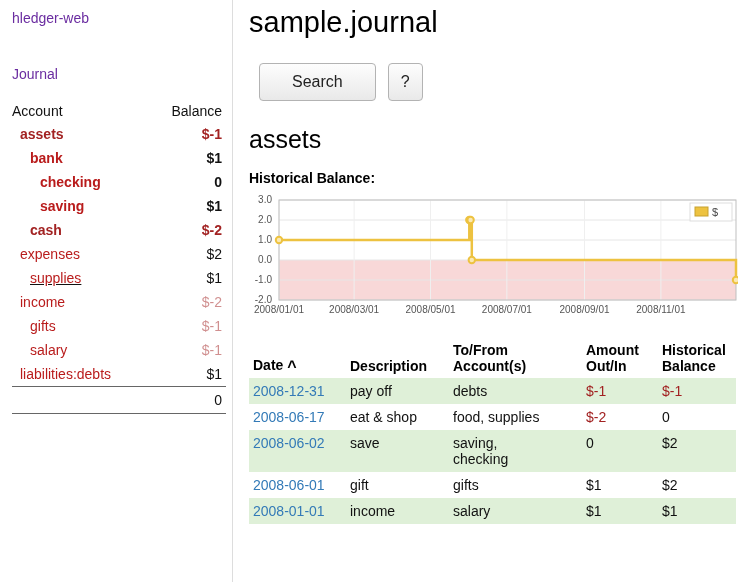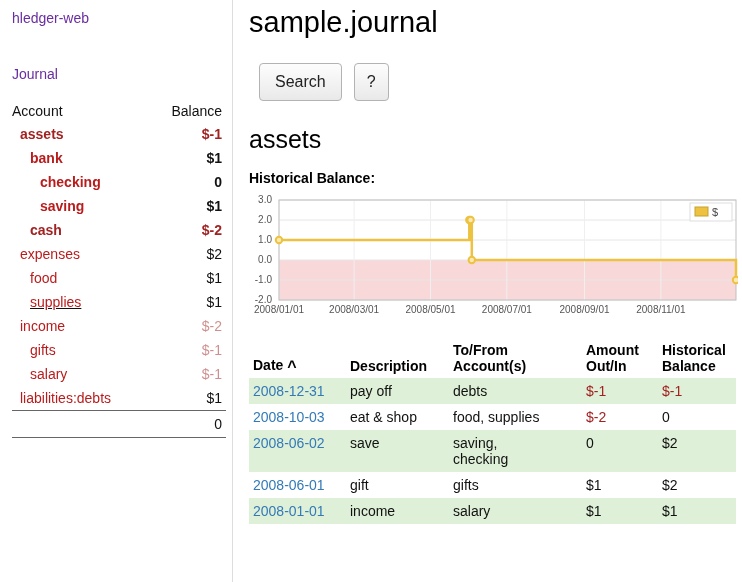--- a/index.html
+++ b/index.html
@@ -22,21 +22,21 @@
   .faded{opacity:.5}
   td.total{border-top:1px solid #666;border-bottom:1px solid #666;text-align:right;padding:3px 4px 3px 0;font-size:14px}
 
   
   main{flex:1;padding:6px 6px 0 16px;min-width:0}
   h1.page-title{font-size:29px;font-weight:400;margin:0 0 24px;color:#000}
   .search-row{display:flex;align-items:center;margin-bottom:24px}
   .search-wrap{position:relative;width:358px}
   .search-wrap input{width:100%;height:38px;font-size:16px;padding:6px 30px 6px 10px;border:1px solid #c9c9c9;border-radius:4px;font-family:inherit;color:#222;outline:none}
   .clear{position:absolute;right:9px;top:9px;color:#b3b8bd;font-size:17px;line-height:1;cursor:pointer}
-  .btn{height:38px;margin-left:10px;padding:0 15px;font-size:16px;font-family:inherit;background:linear-gradient(#fdfdfd,#e9e9e9);border:1px solid #b3b3b3;border-radius:4px;color:#222;cursor:pointer}
+  .btn{height:38px;margin-left:10px;padding:0 32px;font-size:16px;font-family:inherit;background:linear-gradient(#fdfdfd,#e9e9e9);border:1px solid #b3b3b3;border-radius:4px;color:#222;cursor:pointer}
   .btn.help{margin-left:12px;padding:0 12px}
   h2.acct-heading{font-size:25px;font-weight:400;margin:0 0 16px;color:#000}
   .chart-title{font-weight:bold;font-size:14px;margin-bottom:8px;color:#000}
   .chart-box{line-height:0}
 
   
   table.register{border-collapse:collapse;width:100%;font-size:14px;margin-top:14px}
   .register th{text-align:left;vertical-align:bottom;padding:2px 4px 4px;white-space:pre-line;font-weight:bold;color:#000}
   .register th.r,.register td.r{}
   .register td{padding:5px 4px;vertical-align:top;white-space:pre-line}
@@ -84,24 +84,20 @@
   <tr class="acct-row bold">
     <td class="nm" style="padding-left: 18px;"><a class="acct-link neg">cash</a></td>
     <td class="bal neg">$-2</td>
   </tr>
 
   <tr class="acct-row">
     <td class="nm" style="padding-left: 8px;"><a class="acct-link">expenses</a></td>
     <td class="bal">$2</td>
   </tr>
 
-  <tr class="acct-row">
-    <td class="nm" style="padding-left: 18px;"><a class="acct-link">food</a></td>
-    <td class="bal">$1</td>
-  </tr>
 
   <tr class="acct-row">
     <td class="nm" style="padding-left: 18px; text-decoration: underline;"><a class="acct-link">supplies</a></td>
     <td class="bal">$1</td>
   </tr>
 
   <tr class="acct-row">
     <td class="nm" style="padding-left: 8px;"><a class="acct-link">income</a></td>
     <td class="bal neg faded">$-2</td>
   </tr>
@@ -200,21 +196,21 @@
       <tbody>
   <tr class="alt">
     <td><a class="date-link">2008-12-31</a></td>
     <td>pay off</td>
     <td>debts</td>
     <td class="r amt-neg">$-1</td>
     <td class="r amt-neg">$-1</td>
   </tr>
 
   <tr>
-    <td><a class="date-link">2008-10-03</a></td>
+    <td><a class="date-link">2008-06-17</a></td>
     <td>eat &amp; shop</td>
     <td>food, supplies</td>
     <td class="r amt-neg">$-2</td>
     <td class="r">0</td>
   </tr>
 
   <tr class="alt">
     <td><a class="date-link">2008-06-02</a></td>
     <td>save</td>
     <td>saving,

